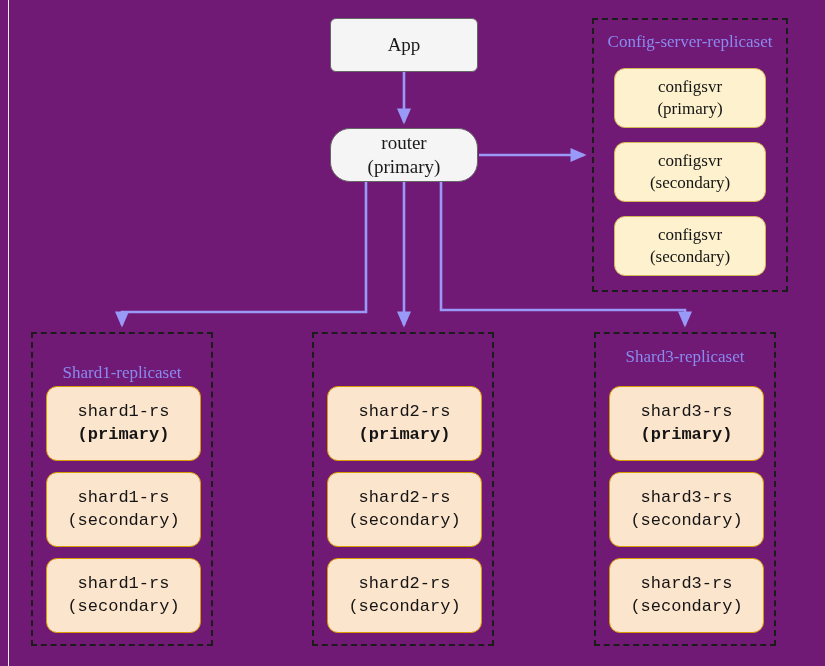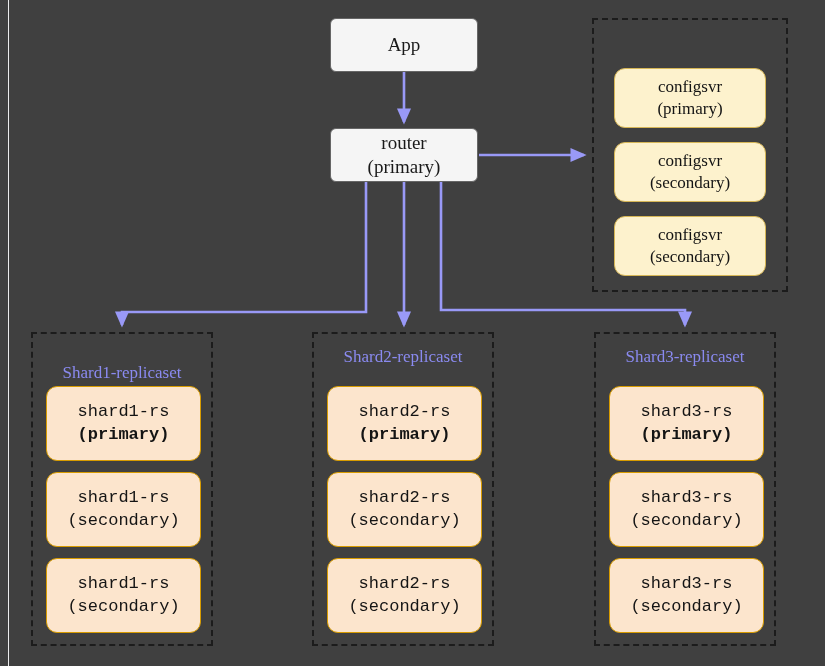--- a/index.html
+++ b/index.html
@@ -11,21 +11,21 @@
   body {
     width: 825px;
     height: 666px;
     font-family: "Liberation Serif", "DejaVu Serif", serif;
     overflow: hidden;
   }
   #diagram {
     position: relative;
     width: 825px;
     height: 666px;
-    background: #404040;
+    background: #701a75;
   }
   .page-edge {
     position: absolute;
     left: 8px;
     top: 0;
     width: 1px;
     height: 666px;
     background: #ececed;
   }
 
@@ -126,26 +126,27 @@
 
     <path d="M404,181 L404,325" fill="none" stroke="#9999f7" stroke-width="2.6" marker-end="url(#arrowhead)"></path>
 
     <path d="M441,181 L441,310 L685,310 L685,325" fill="none" stroke="#9999f7" stroke-width="2.6" marker-end="url(#arrowhead)"></path>
   </svg>
 
   <div class="gray-node" style="left:330px; top:18px; width:148px; height:54px;">
     <span>App</span>
   </div>
 
-  <div class="gray-node" style="left:330px; top:128px; width:148px; height:54px;">
+  <div class="gray-node" style="left:330px; top:128px; width:148px; height:54px;border-radius:20px;">
     <span>router</span>
     <span>(primary)</span>
   </div>
 
   <div class="group" style="left:592px; top:18px; width:196px; height:274px;">
+    <div class="group-title" style="top:12px;">Config-server-replicaset</div>
 
     <div class="member config" style="left:20px; top:48px; width:152px; height:60px;">
       <span class="line1">configsvr</span>
       <span class="line2">(primary)</span>
     </div>
 
     <div class="member config" style="left:20px; top:122px; width:152px; height:60px;">
       <span class="line1">configsvr</span>
       <span class="line2">(secondary)</span>
     </div>
@@ -169,21 +170,20 @@
       <span class="line2">(secondary)</span>
     </div>
 
     <div class="member shard" style="left:13px; top:224px; width:155px; height:75px;">
       <span class="line1">shard1-rs</span>
       <span class="line2">(secondary)</span>
     </div>
   </div>
 
   <div class="group" style="left:312px; top:332px; width:182px; height:314px;">
-    <div class="group-title" style="top:13px;">Shard2-replicaset</div>
 
     <div class="member shard is-primary" style="left:13px; top:52px; width:155px; height:75px;">
       <span class="line1">shard2-rs</span>
       <span class="line2">(primary)</span>
     </div>
 
     <div class="member shard" style="left:13px; top:138px; width:155px; height:75px;">
       <span class="line1">shard2-rs</span>
       <span class="line2">(secondary)</span>
     </div>

